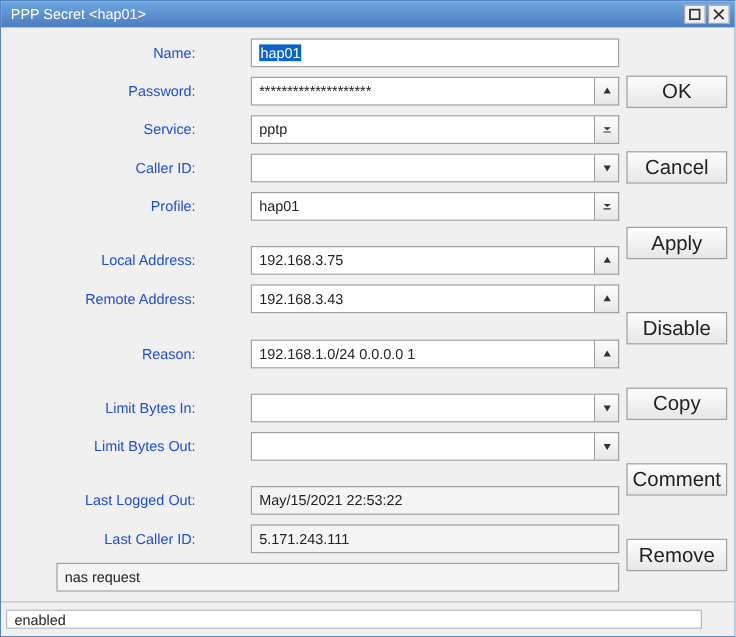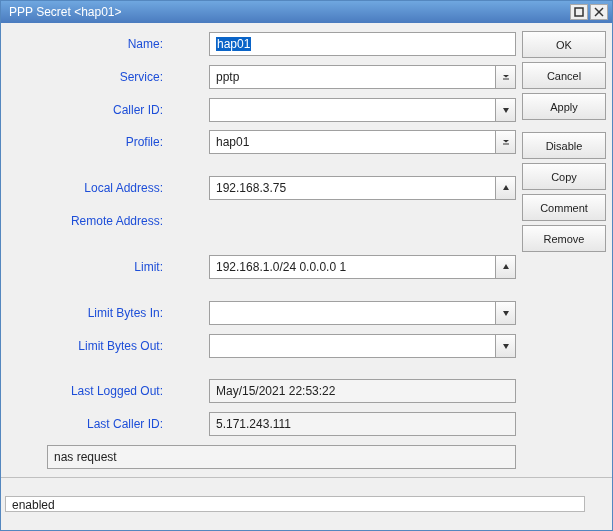--- a/index.html
+++ b/index.html
@@ -71,25 +71,26 @@
   .btn-col {
     width: 84px;
     display: flex;
     flex-direction: column;
     gap: 4px;
   }
   .side-btn {
     height: 25px;
     background: linear-gradient(#fdfdfd, #e7e7e7);
     border: 1px solid #a0a0a0;
-    font-size: 11px;
+    font-size: 17px;
     display: flex;
     align-items: center;
     justify-content: center;
     cursor: default;
+    margin-top: 32px;
   }
   .side-gap { height: 4px; }
 
   
   .row {
     display: flex;
     align-items: center;
     height: 26px;
     margin-bottom: 7px;
   }
@@ -143,21 +144,21 @@
     height: 1px;
     margin: 2px 0 10px 0;
   }
 
   
   .statusbar {
     height: 20px;
     border-top: 1px solid #c0c0c0;
     background: #f0f0f0;
     font-size: 12px;
-    padding: 16px 4px;
+    padding: 4px 4px;
     display: flex;
     align-items: center;
   }
   .statusbar .cell {
     border: 1px solid #b8b8b8;
     background: #fff;
     padding: 1px 6px;
     height: 16px;
     box-sizing: border-box;
     line-height: 14px;
@@ -191,20 +192,31 @@
 
     <div class="form-col">
 
       <div class="row">
         <div class="lbl">Name:</div>
         <div class="field-wrap">
           <div class="field"><span class="selected-text">hap01</span></div>
         </div>
       </div>
 
+      <div class="row">
+        <div class="lbl">Password:</div>
+        <div class="field-wrap">
+          <div class="field">********************</div>
+          <div class="spin">
+            <svg viewBox="0 0 8 8">
+                <polygon points="4,1 7,6 1,6" fill="#333"></polygon>
+              </svg>
+          </div>
+        </div>
+      </div>
 
       <div class="row">
         <div class="lbl">Service:</div>
         <div class="field-wrap">
           <div class="field">pptp</div>
           <div class="spin">
             <svg viewBox="0 0 8 8">
                 <polygon points="1,2 7,2 4,4.5" fill="#333"></polygon>
                 <line x1="1" y1="6" x2="7" y2="6" stroke="#333" stroke-width="1"></line>
               </svg>
@@ -246,26 +258,34 @@
           <div class="spin">
             <svg viewBox="0 0 8 8">
                 <polygon points="4,1 7,6 1,6" fill="#333"></polygon>
               </svg>
           </div>
         </div>
       </div>
 
       <div class="row">
         <div class="lbl">Remote Address:</div>
+        <div class="field-wrap">
+          <div class="field">192.168.3.43</div>
+          <div class="spin">
+            <svg viewBox="0 0 8 8">
+                <polygon points="4,1 7,6 1,6" fill="#333"></polygon>
+              </svg>
+          </div>
+        </div>
       </div>
 
       <div class="sep"></div>
 
       <div class="row">
-        <div class="lbl">Limit:</div>
+        <div class="lbl">Reason:</div>
         <div class="field-wrap">
           <div class="field">192.168.1.0/24 0.0.0.0 1</div>
           <div class="spin">
             <svg viewBox="0 0 8 8">
                 <polygon points="4,1 7,6 1,6" fill="#333"></polygon>
               </svg>
           </div>
         </div>
       </div>
 

